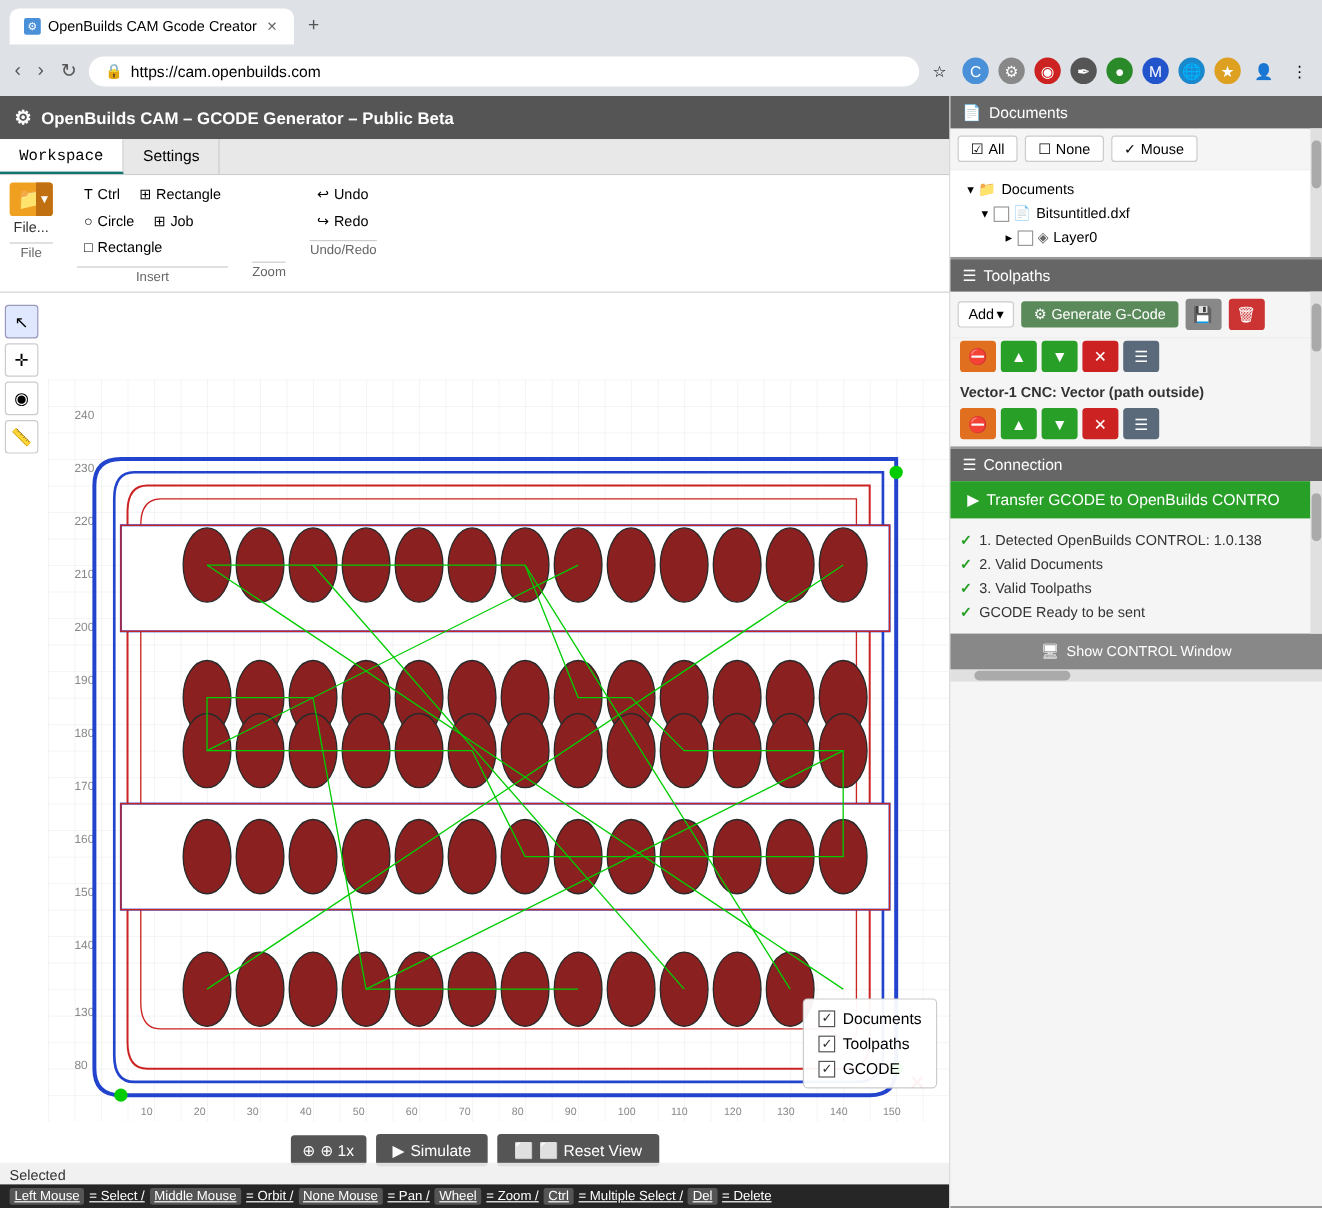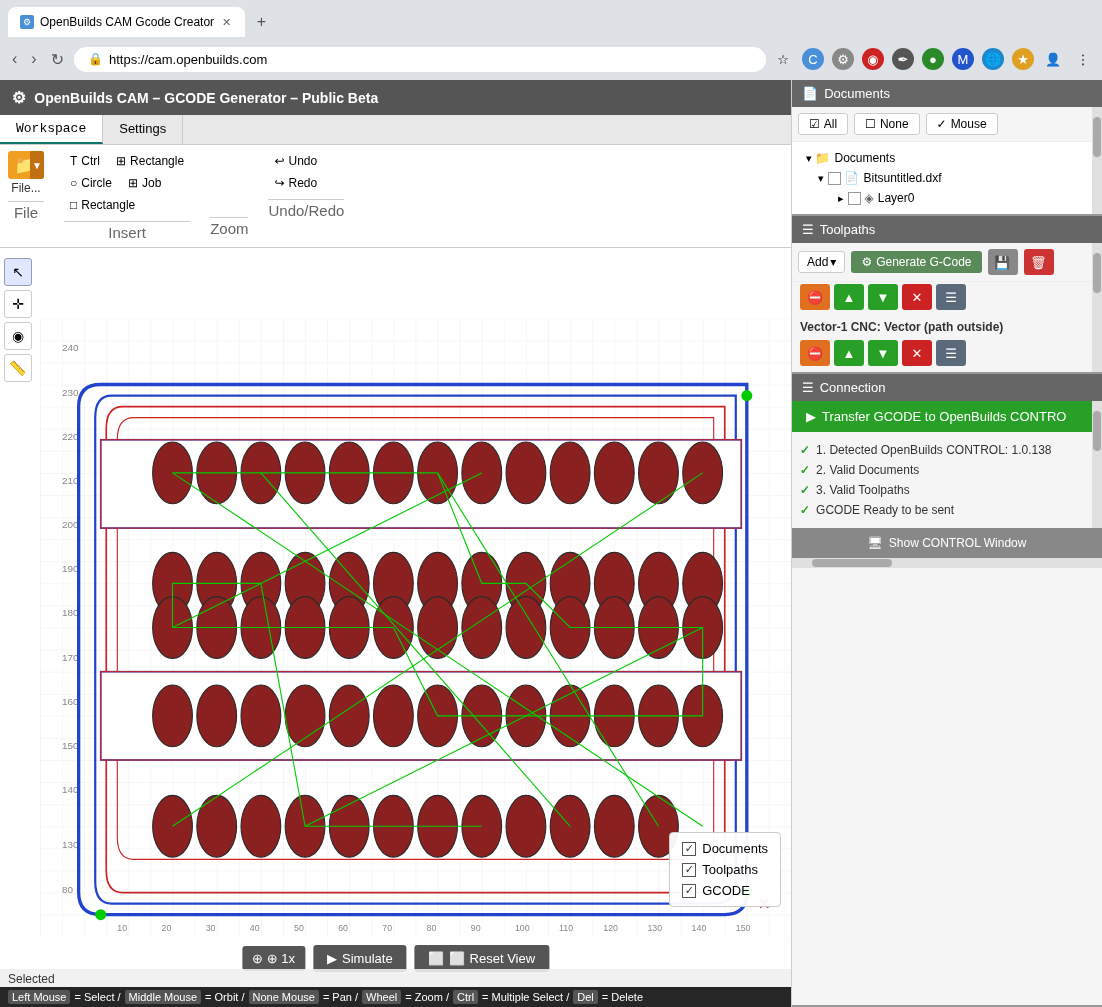--- a/index.html
+++ b/index.html
@@ -30,21 +30,21 @@
     .gear-icon { color: white; font-size: 16px; }
 
     
     .tab-row { display: flex; background: #e8e8e8; border-bottom: 1px solid #ccc; }
     .app-tab { padding: 6px 16px; cursor: pointer; font-size: 13px; border-right: 1px solid #ccc; }
     .app-tab.active { background: white; border-bottom: 2px solid #0f766e; font-family: Liberation Mono, monospace; }
 
     
     .toolbar { display: flex; background: white; border-bottom: 1px solid #ccc; padding: 6px 8px; gap: 20px; align-items: flex-start; }
     .toolbar-group { display: flex; flex-direction: column; gap: 2px; }
-    .toolbar-group-label { text-align: center; font-size: 15px; color: #666; border-top: 1px solid #ccc; margin-top: 4px; padding-top: 2px; }
+    .toolbar-group-label { text-align: center; font-size: 11px; color: #666; border-top: 1px solid #ccc; margin-top: 4px; padding-top: 2px; }
     .toolbar-row { display: flex; gap: 4px; align-items: center; }
     .tool-btn { display: flex; align-items: center; gap: 4px; padding: 3px 6px; cursor: pointer; font-size: 12px; border-radius: 3px; }
     .file-area { display: flex; flex-direction: column; align-items: center; gap: 2px; }
     .file-icon { width: 36px; height: 28px; background: #f0a020; border-radius: 3px; display: flex; align-items: center; justify-content: center; color: white; font-size: 18px; position: relative; }
     .file-dropdown { width: 14px; background: #c07010; display: flex; align-items: center; justify-content: center; font-size: 10px; color: white; position: absolute; right: 0; top: 0; bottom: 0; border-radius: 0 3px 3px 0; cursor: pointer; }
     .file-label { font-size: 12px; color: #333; }
 
     
     .canvas-area { flex: 1; position: relative; background: white; overflow: hidden; }
     .canvas-svg { width: 100%; height: 100%; }
@@ -410,21 +410,21 @@
           <span>⬜ Reset View</span>
         </button>
       </div>
 
       
       <div class="status-bar" style="position:absolute;bottom:18px;left:0;right:0;background:rgba(240,240,240,0.9);padding:3px 8px;font-size:12px;">
         <span>Selected</span>
       </div>
 
       
-      <div class="bottom-overlay" style="position:absolute;bottom:0;left:0;right:0;">
+      <div class="bottom-overlay" style="position:absolute;bottom:0;left:0;right:0;text-decoration:underline;">
         <span class="kbd">Left Mouse</span>
         <span>= Select /</span>
         <span class="kbd">Middle Mouse</span>
         <span>= Orbit /</span>
         <span class="kbd">None Mouse</span>
         <span>= Pan /</span>
         <span class="kbd">Wheel</span>
         <span>= Zoom /</span>
         <span class="kbd">Ctrl</span>
         <span>= Multiple Select /</span>

